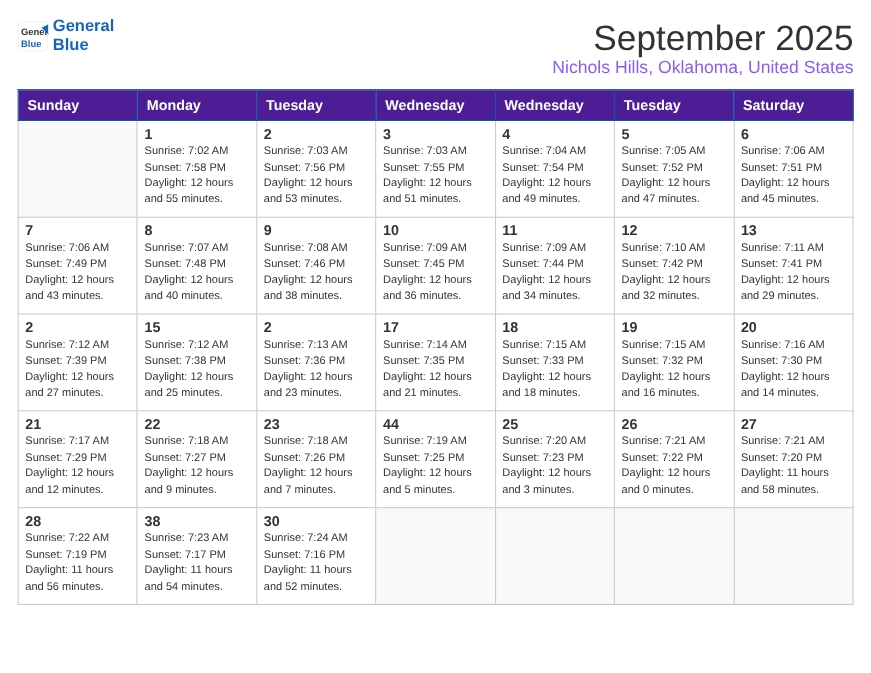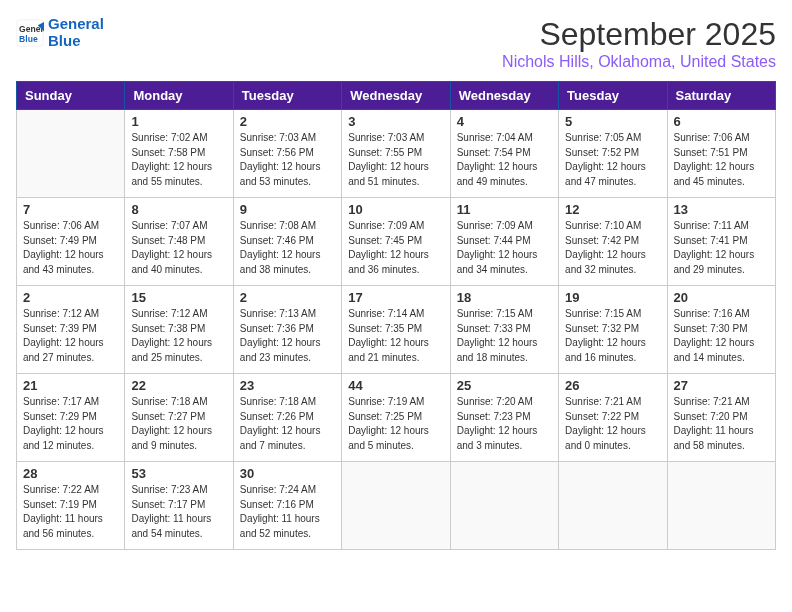--- a/index.html
+++ b/index.html
@@ -240,21 +240,21 @@
           <div class="day-num">27</div>
           <div class="day-info">Sunrise: 7:21 AM<br>Sunset: 7:20 PM<br>Daylight: 11 hours and 58 minutes.</div>
         </td>
       </tr>
       <tr class="week-row">
         <td>
           <div class="day-num">28</div>
           <div class="day-info">Sunrise: 7:22 AM<br>Sunset: 7:19 PM<br>Daylight: 11 hours and 56 minutes.</div>
         </td>
         <td>
-          <div class="day-num">53</div>
+          <div class="day-num">38</div>
           <div class="day-info">Sunrise: 7:23 AM<br>Sunset: 7:17 PM<br>Daylight: 11 hours and 54 minutes.</div>
         </td>
         <td>
           <div class="day-num">30</div>
           <div class="day-info">Sunrise: 7:24 AM<br>Sunset: 7:16 PM<br>Daylight: 11 hours and 52 minutes.</div>
         </td>
         <td class="empty"></td>
         <td class="empty"></td>
         <td class="empty"></td>
         <td class="empty"></td>

